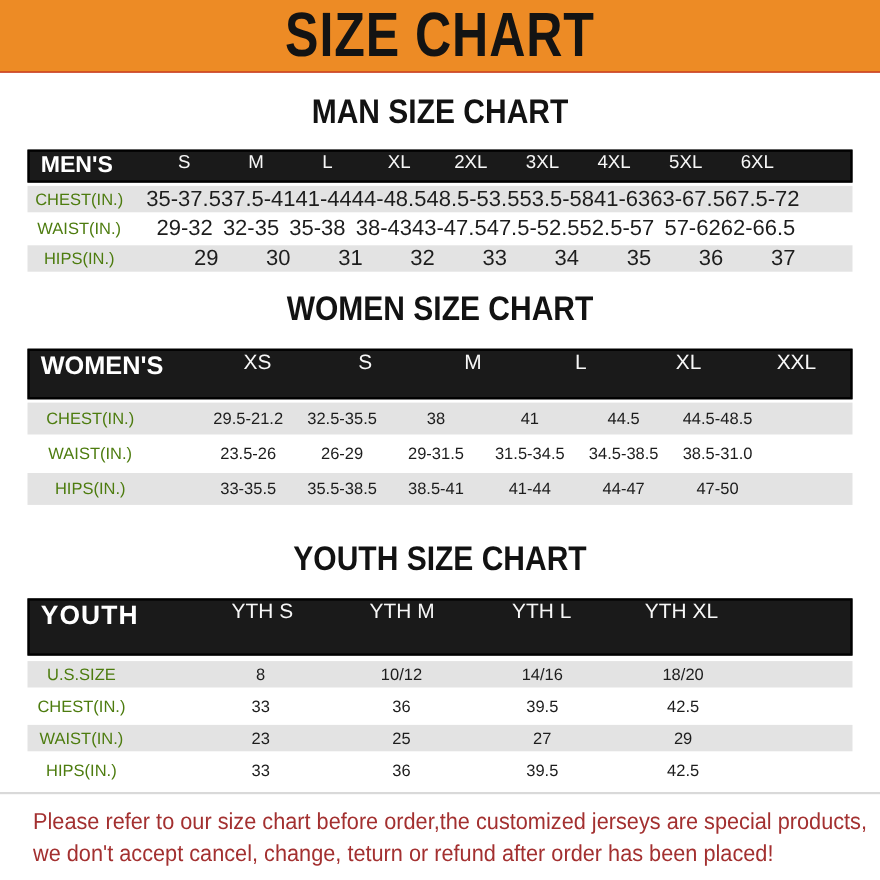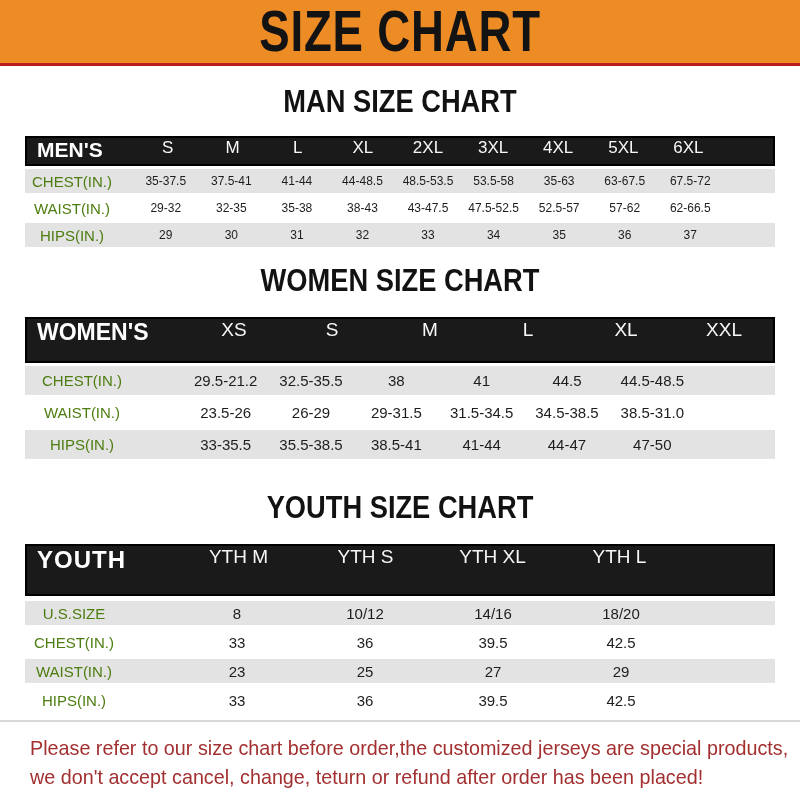--- a/index.html
+++ b/index.html
@@ -8,21 +8,21 @@
     width: 800px; height: 800px;
     font-family: "Liberation Sans", sans-serif;
     overflow: hidden;
     position: relative;
   }
 
   
   .banner {
     height: 66px;
     background: #ED8B25;
-    border-bottom: 3px solid #b91c1c;
+    border-bottom: 1px solid #b91c1c;
     display: flex; align-items: center; justify-content: center;
   }
   .banner-title {
     font-size: 57px; font-weight: 700; color: #131313;
     letter-spacing: 1px; line-height: 1;
     transform: scaleX(0.80); transform-origin: center;
     white-space: nowrap;
   }
 
   
@@ -58,21 +58,21 @@
   }
   .cell { flex: 1; text-align: center; color: #1d1d1d; white-space: nowrap; }
 
   
   .men { margin-top: 17px; }
   .men .thead { height: 30px; padding-right: 52px; }
   .men .tlabel { width: 108px; font-size: 21px; }
   .men .tcol { font-size: 17px; }
   .men .trow { height: 24px; margin-top: 3px; padding-right: 52px; }
   .men .rlabel { width: 108px; padding-right: 14px; }
-  .men .cell { font-size: 12px; }
+  .men .cell { font-size: 20px; text-align: right; }
 
   
   .women { margin-top: 19px; }
   .women .thead { height: 46px; }
   .women .tlabel { width: 158px; font-size: 23px; }
   .women .tcol { font-size: 19px; }
   .women .trow { height: 29px; margin-top: 3px; padding-right: 80px; }
   .women .rlabel { width: 158px; padding-right: 44px; }
   .women .cell { font-size: 15px; }
 
@@ -121,21 +121,21 @@
     <div class="tcol">6XL</div>
   </div>
   <div class="trow gray">
     <div class="rlabel">CHEST(IN.)</div>
     <div class="cell">35-37.5</div>
     <div class="cell">37.5-41</div>
     <div class="cell">41-44</div>
     <div class="cell">44-48.5</div>
     <div class="cell">48.5-53.5</div>
     <div class="cell">53.5-58</div>
-    <div class="cell">35-63</div>
+    <div class="cell">41-63</div>
     <div class="cell">63-67.5</div>
     <div class="cell">67.5-72</div>
   </div>
   <div class="trow">
     <div class="rlabel">WAIST(IN.)</div>
     <div class="cell">29-32</div>
     <div class="cell">32-35</div>
     <div class="cell">35-38</div>
     <div class="cell">38-43</div>
     <div class="cell">43-47.5</div>
@@ -197,24 +197,24 @@
     <div class="cell">44-47</div>
     <div class="cell">47-50</div>
   </div>
 </div>
 
 <div class="section-heading hy">YOUTH SIZE CHART</div>
 
 <div class="size-table youth">
   <div class="thead">
     <div class="tlabel">YOUTH</div>
+    <div class="tcol">YTH S</div>
     <div class="tcol">YTH M</div>
-    <div class="tcol">YTH S</div>
+    <div class="tcol">YTH L</div>
     <div class="tcol">YTH XL</div>
-    <div class="tcol">YTH L</div>
   </div>
   <div class="trow gray">
     <div class="rlabel">U.S.SIZE</div>
     <div class="cell">8</div>
     <div class="cell">10/12</div>
     <div class="cell">14/16</div>
     <div class="cell">18/20</div>
   </div>
   <div class="trow">
     <div class="rlabel">CHEST(IN.)</div>

